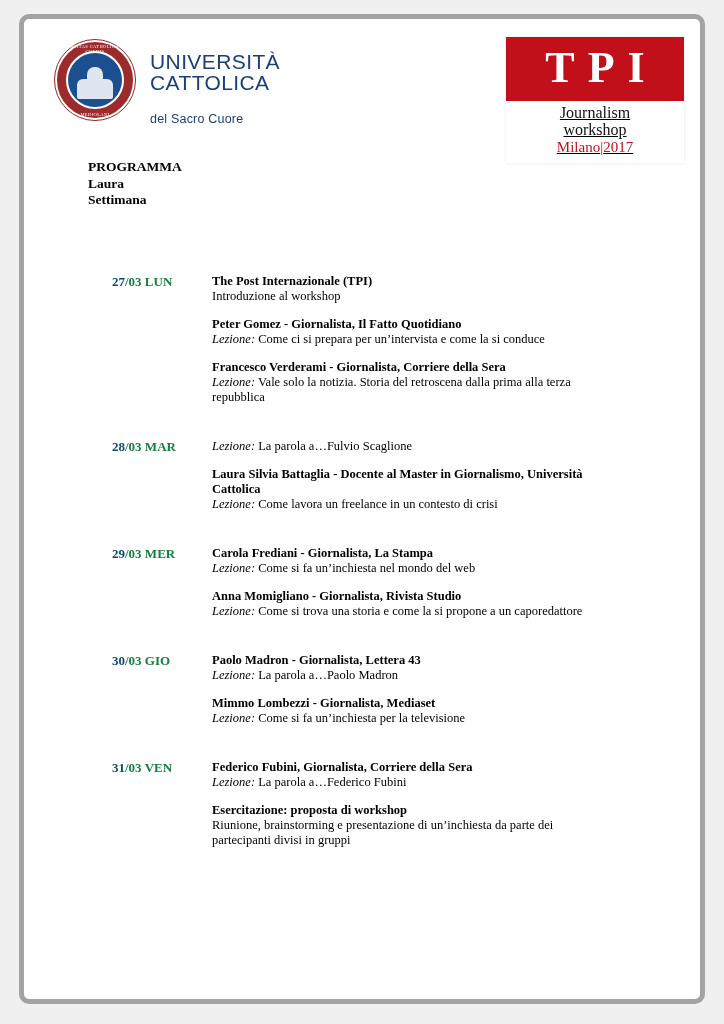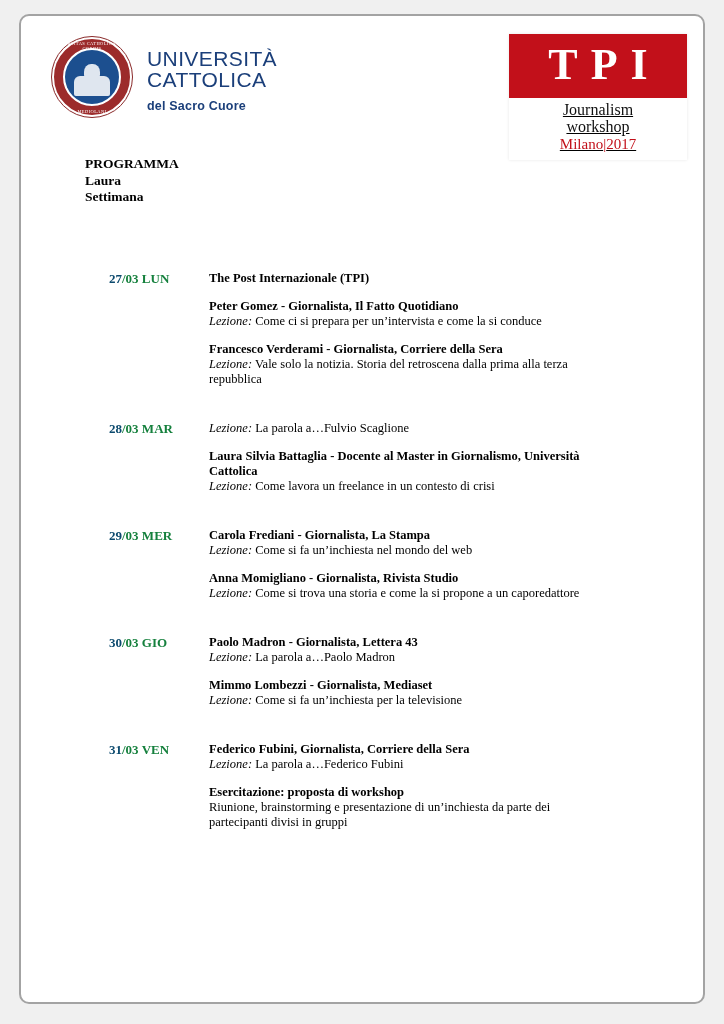--- a/index.html
+++ b/index.html
@@ -12,21 +12,21 @@
     height: 1024px;
     font-family: "Liberation Serif", serif;
     overflow: hidden;
   }
   .page {
     position: relative;
     width: 686px;
     height: 990px;
     margin: 14px auto 0 auto;
     background: #ffffff;
-    border: 2px solid #a3a3a3;
+    border: 5px solid #a3a3a3;
     border-radius: 10px;
     box-sizing: border-box;
     overflow: hidden;
   }
 
   
   .header {
     position: relative;
     height: 130px;
   }
@@ -122,22 +122,21 @@
     font-size: 21px;
     letter-spacing: 0.4px;
     line-height: 22px;
     font-weight: 400;
   }
   .ucsc-words .l3 {
     font-family: "Liberation Sans", sans-serif;
     font-size: 12.5px;
     letter-spacing: 0.2px;
     line-height: 16px;
-    margin-top: 7px;
-    font-weight: bold;
+    margin-top: 17px;
   }
 
   
   .tpi-block {
     position: absolute;
     right: 16px;
     top: 18px;
     width: 178px;
     background: #ffffff;
     text-align: center;
@@ -289,20 +288,21 @@
     <div>Laura</div>
     <div>Settimana</div>
   </div>
 
   <div class="schedule" id="schedule">
       <div class="day">
         <div class="day-date"><span class="dd">27</span><span class="rest">/03 LUN</span></div>
         <div class="day-entries">
           <div class="entry">
             <div class="etitle">The Post Internazionale (TPI)</div>
+            <div class="edesc"><span>Introduzione al workshop</span></div>
           </div>
           <div class="entry">
             <div class="etitle">Peter Gomez - Giornalista, Il Fatto Quotidiano</div>
             <div class="edesc"><span class="lez">Lezione:</span><span> Come ci si prepara per un’intervista e come la si conduce</span></div>
           </div>
           <div class="entry">
             <div class="etitle">Francesco Verderami - Giornalista, Corriere della Sera</div>
             <div class="edesc"><span class="lez">Lezione:</span><span> Vale solo la notizia. Storia del retroscena dalla prima alla terza repubblica</span></div>
           </div>
         </div>

